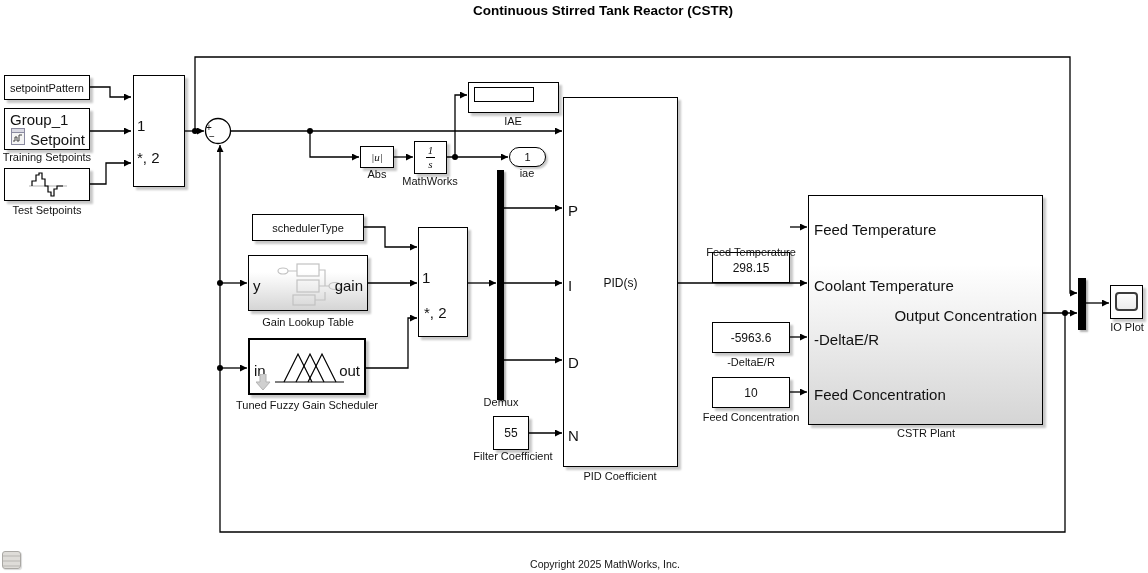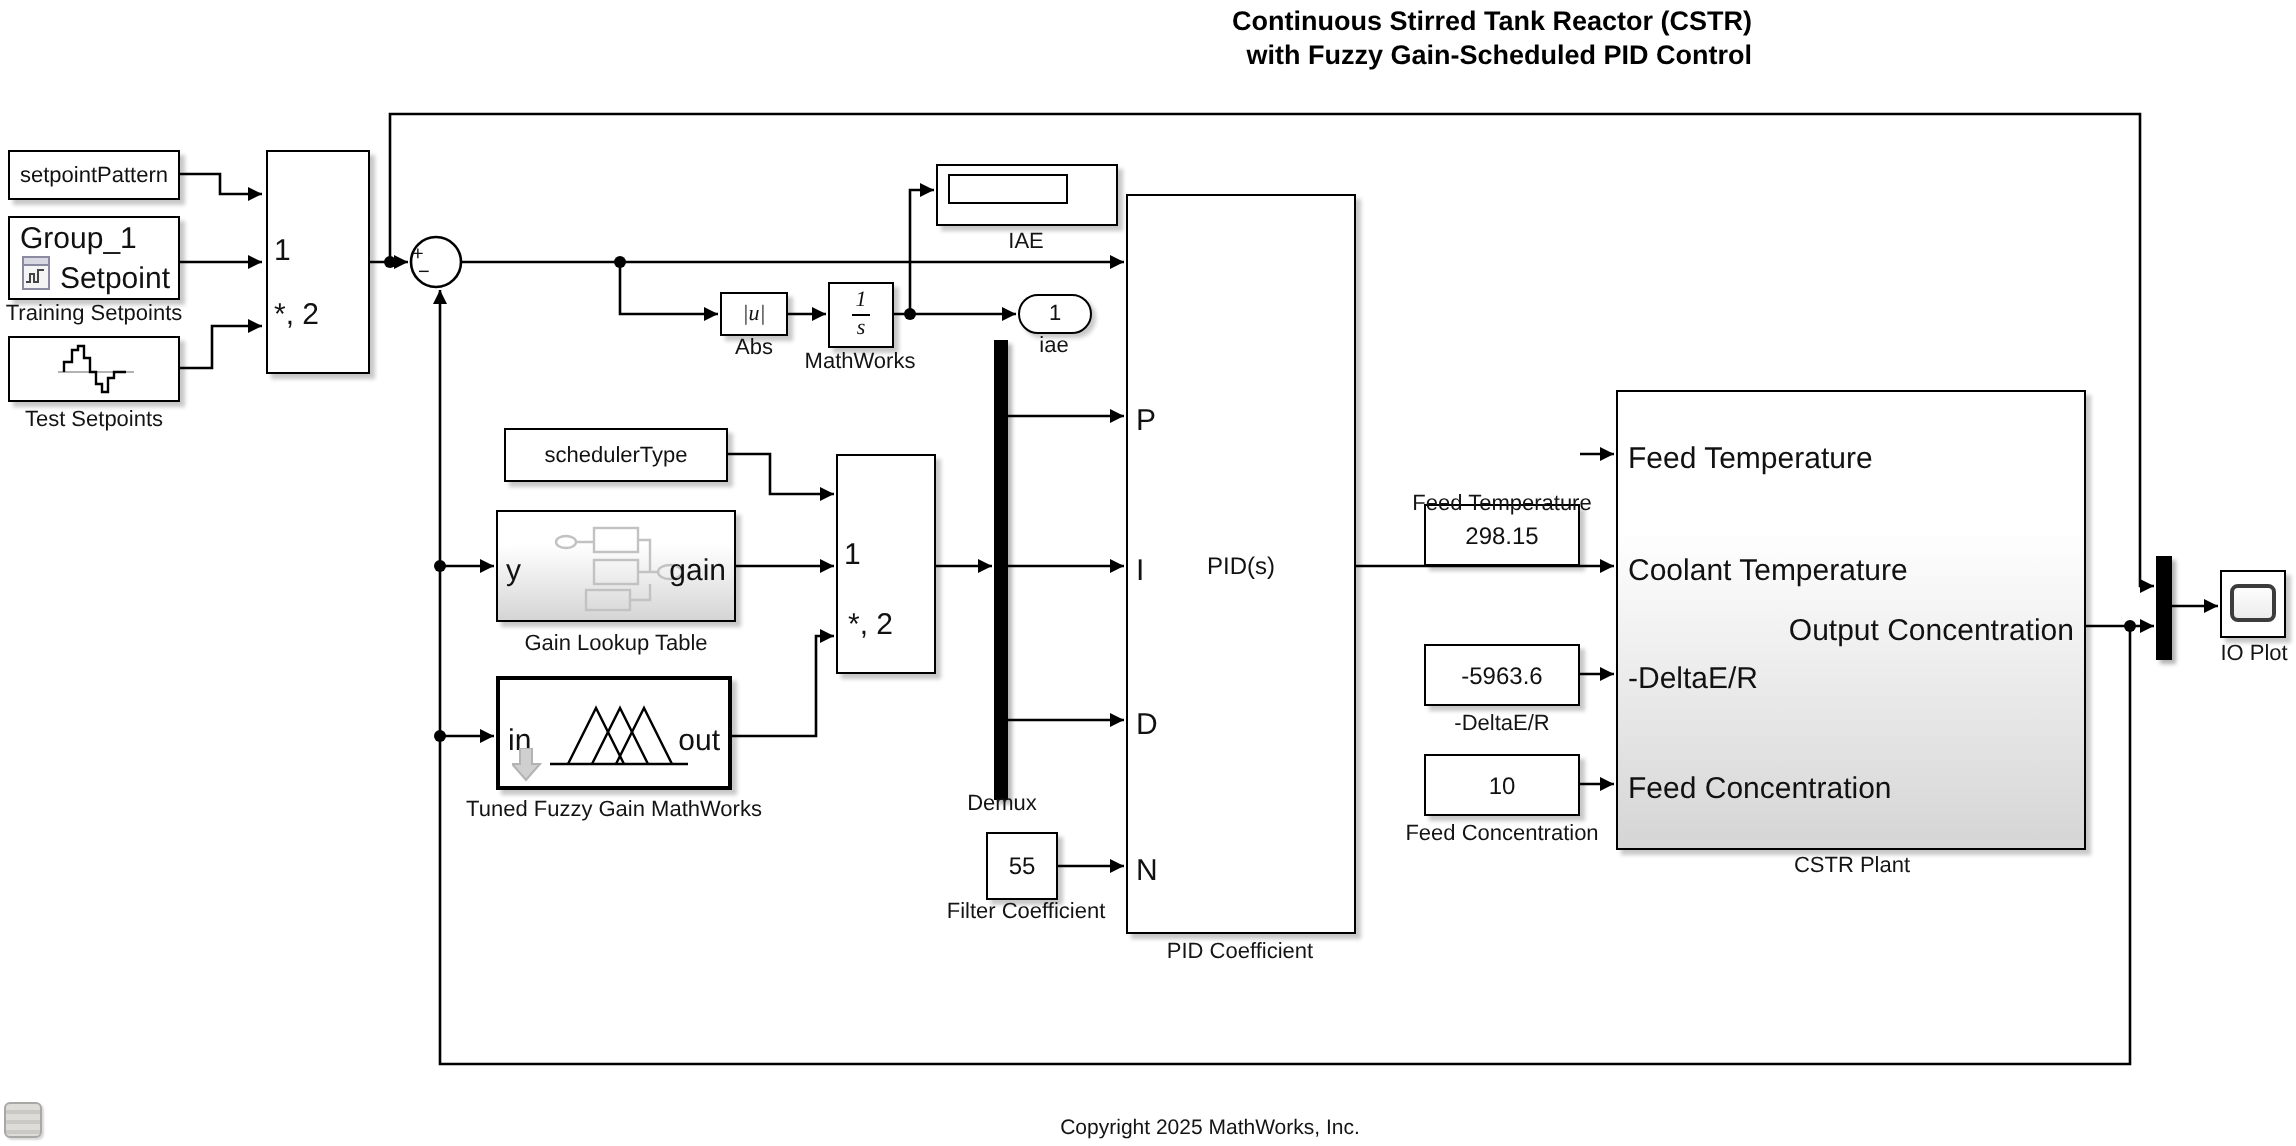--- a/index.html
+++ b/index.html
@@ -11,21 +11,21 @@
   .bval{display:flex;align-items:center;justify-content:center;width:100%;height:100%;
         font-size:12px;white-space:nowrap;}
   .clabel{position:absolute;transform:translateX(-50%);font-size:11px;white-space:nowrap;
           color:#141414;text-align:left;}
   .plabel{position:absolute;font-size:15px;white-space:nowrap;color:#111;}
   .grad{background:linear-gradient(to bottom,#ffffff 30%,#d5d5d5 100%);}
   .bar{position:absolute;background:#000;box-shadow:2px 2px 2px rgba(0,0,0,0.3);}
   .oval{position:absolute;background:#fff;border:1px solid #000;border-radius:10px;
         box-shadow:2px 2px 2px rgba(0,0,0,0.22);box-sizing:border-box;}
   .math{font-family:"Liberation Serif",serif;font-style:italic;font-size:11px;}
-  .title{position:absolute;left:330px;width:546px;text-align:right;font-weight:bold;
+  .title{position:absolute;left:330px;width:546px;text-align:center;font-weight:bold;
          font-size:13.5px;color:#000;}
   .fracline{width:9px;border-top:1px solid #000;margin:1px 0;}
 </style>
 </head>
 <body>
 
 <div id="canvas">
 
   <svg id="wires" width="1148" height="573">
     <defs>
@@ -93,21 +93,20 @@
       <rect x="154" y="128" width="6" height="6"></rect>
       <rect x="155" y="160" width="6" height="6"></rect>
       <rect x="437" y="280" width="6" height="6"></rect>
       <rect x="438" y="315" width="6" height="6"></rect>
     </g>
 
     <circle cx="218" cy="131" r="12.5" fill="#fff" stroke="#000" stroke-width="1.3"></circle>
   </svg>
 
   <div class="title" style="top:3px;">Continuous Stirred Tank Reactor (CSTR)</div>
-  <div class="title" style="top:20px;">with Fuzzy Gain-Scheduled PID Control</div>
 
   <div class="block" style="left:4px;top:75px;width:86px;height:25px;">
     <div class="bval" style="font-size:11px;">setpointPattern</div>
   </div>
 
   <div class="block" style="left:4px;top:108px;width:86px;height:42px;">
     <div class="plabel" style="left:5px;top:2px;">Group_1</div>
     <svg style="position:absolute;left:6px;top:19px;" width="15" height="18">
       <rect x="0.5" y="0.5" width="13" height="16" fill="#f4f4f4" stroke="#8a8aa0"></rect>
       <rect x="0.5" y="0.5" width="13" height="4" fill="#d9d9e3" stroke="#8a8aa0"></rect>
@@ -186,21 +185,21 @@
         <path d="M24 32 L38 4 L52 32"></path>
         <path d="M36 32 L50 4 L64 32"></path>
       </g>
     </svg>
     <div class="plabel" style="left:4px;top:22px;">in</div>
     <div class="plabel" style="right:4px;top:22px;">out</div>
     <svg style="position:absolute;left:6px;top:34px;" width="15" height="17">
       <polygon points="4,0 10,0 10,8 14,8 7,16 0,8 4,8" fill="#cfcfcf" stroke="#b3b3b3"></polygon>
     </svg>
   </div>
-  <div class="clabel" style="left:307px;top:399px;">Tuned Fuzzy Gain MathWorks</div>
+  <div class="clabel" style="left:307px;top:399px;">Tuned Fuzzy Gain Scheduler</div>
 
   <div class="block" style="left:418px;top:227px;width:50px;height:110px;"></div>
   <div class="plabel" style="left:422px;top:269px;">1</div>
   <div class="plabel" style="left:424px;top:304px;">*, 2</div>
 
   <div class="bar" style="left:497px;top:170px;width:7px;height:230px;"></div>
   <div class="clabel" style="left:501px;top:396px;">Demux</div>
 
   <div class="block" style="left:563px;top:97px;width:115px;height:370px;">
     <div style="position:absolute;left:0;top:178px;width:100%;text-align:center;font-size:12px;">PID(s)</div>

